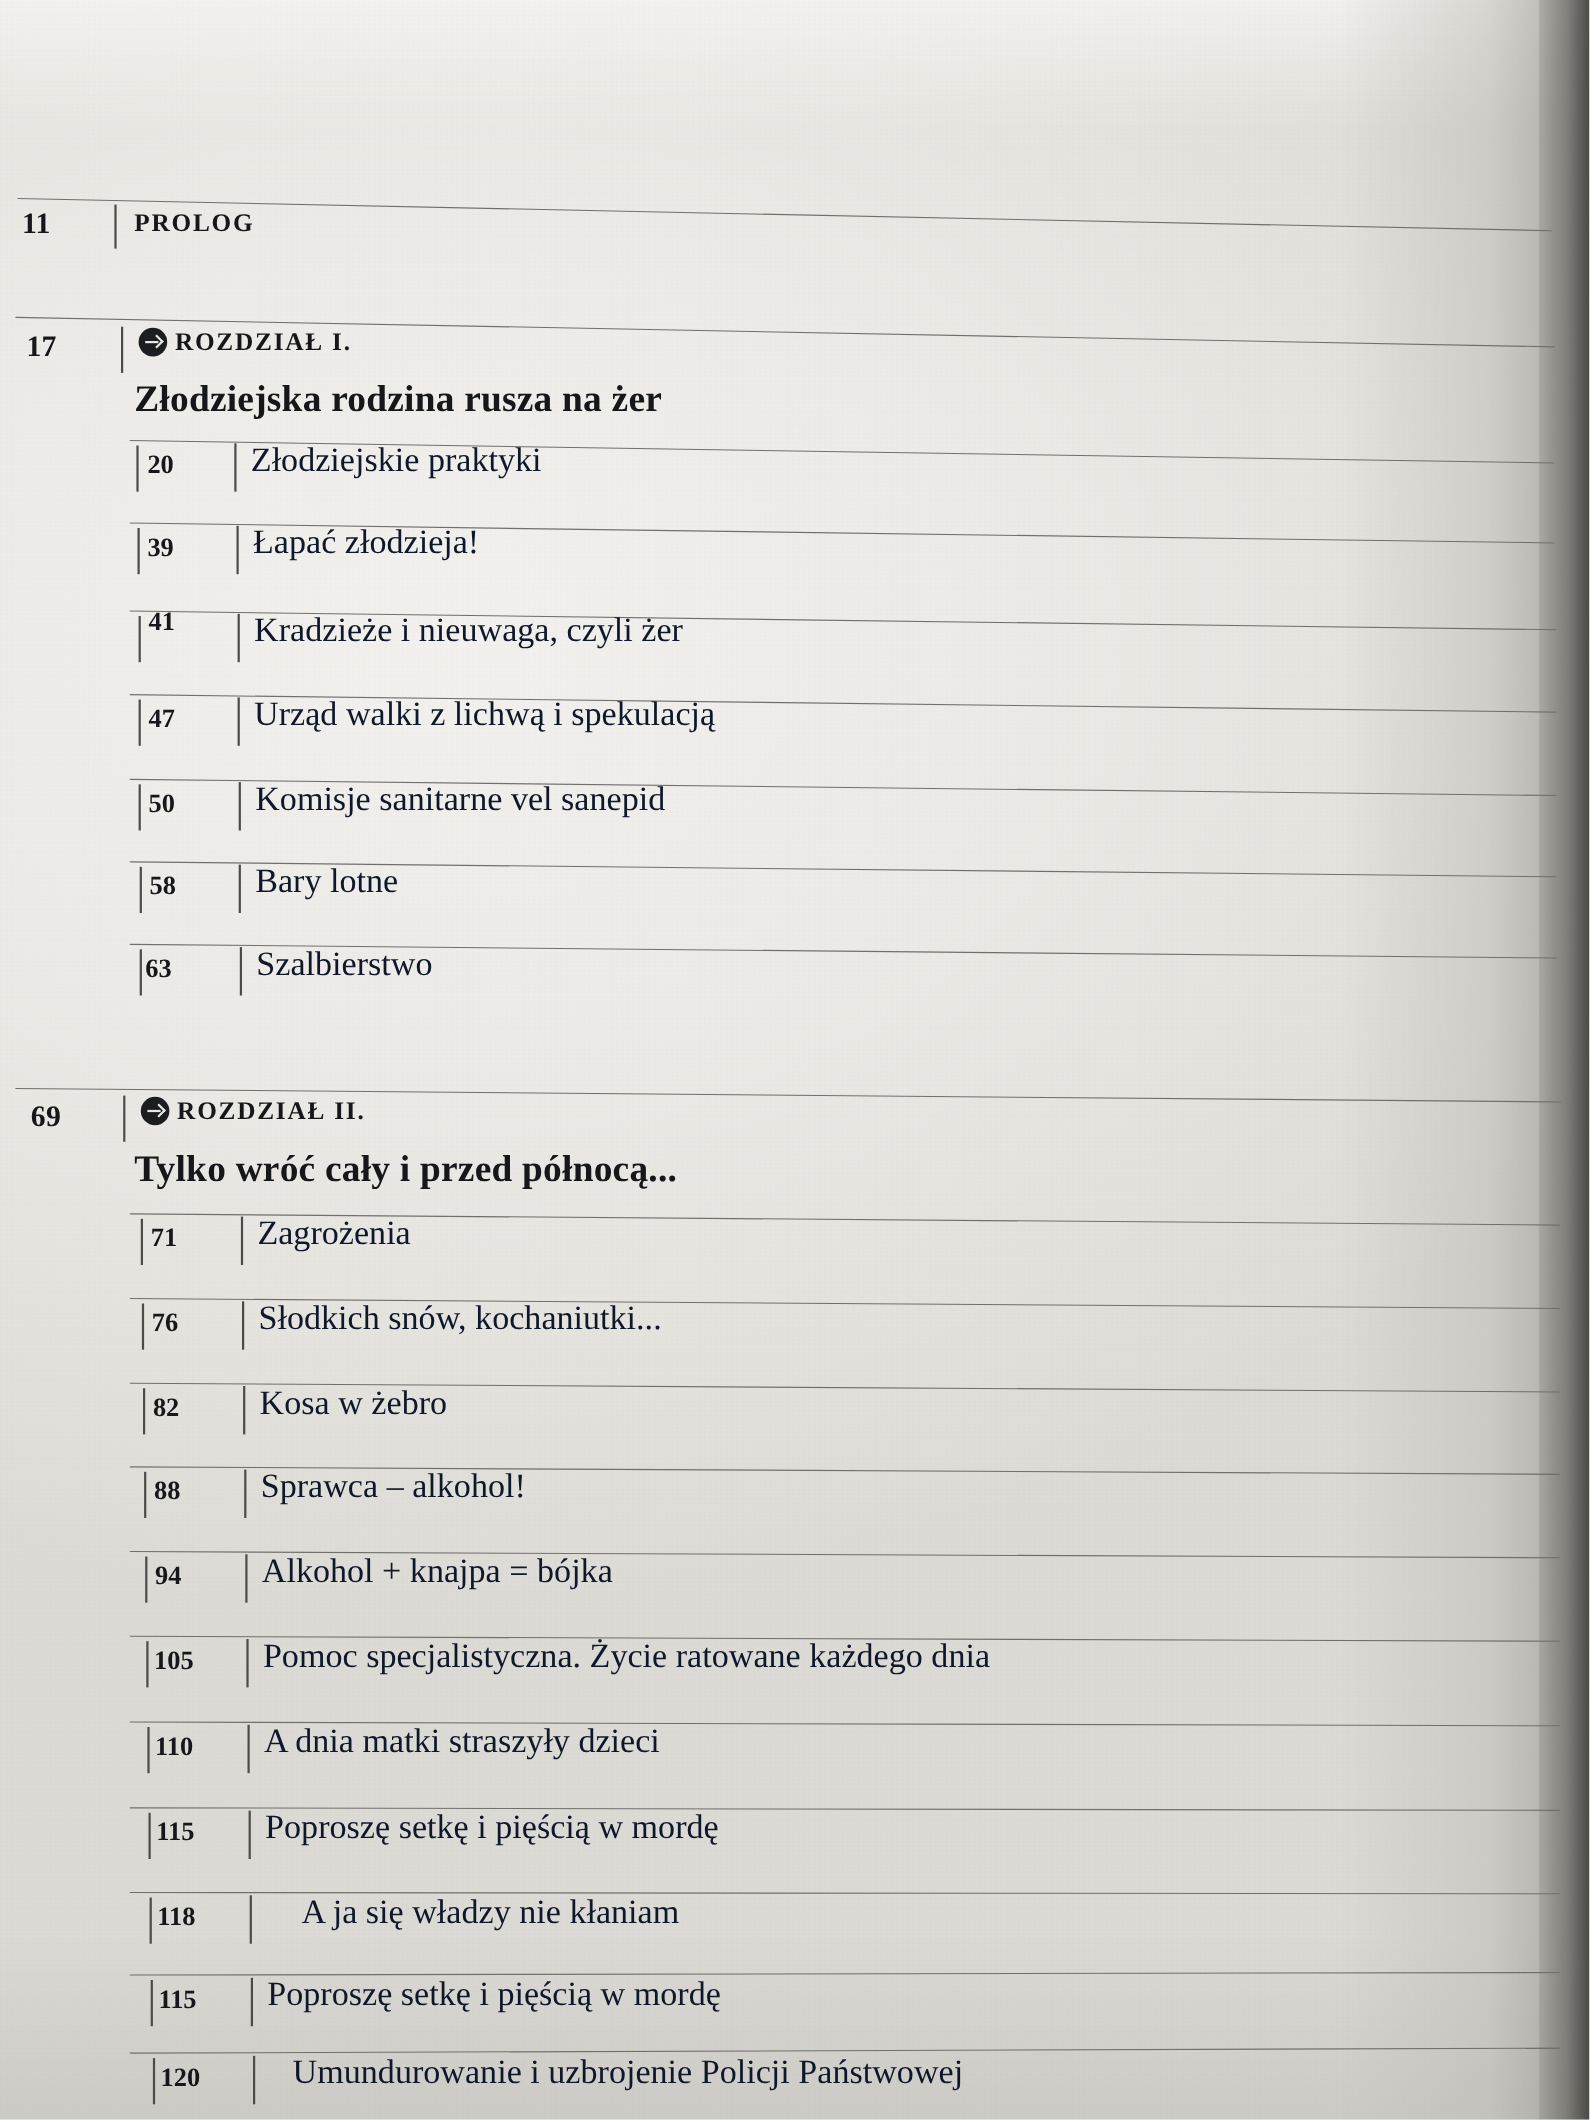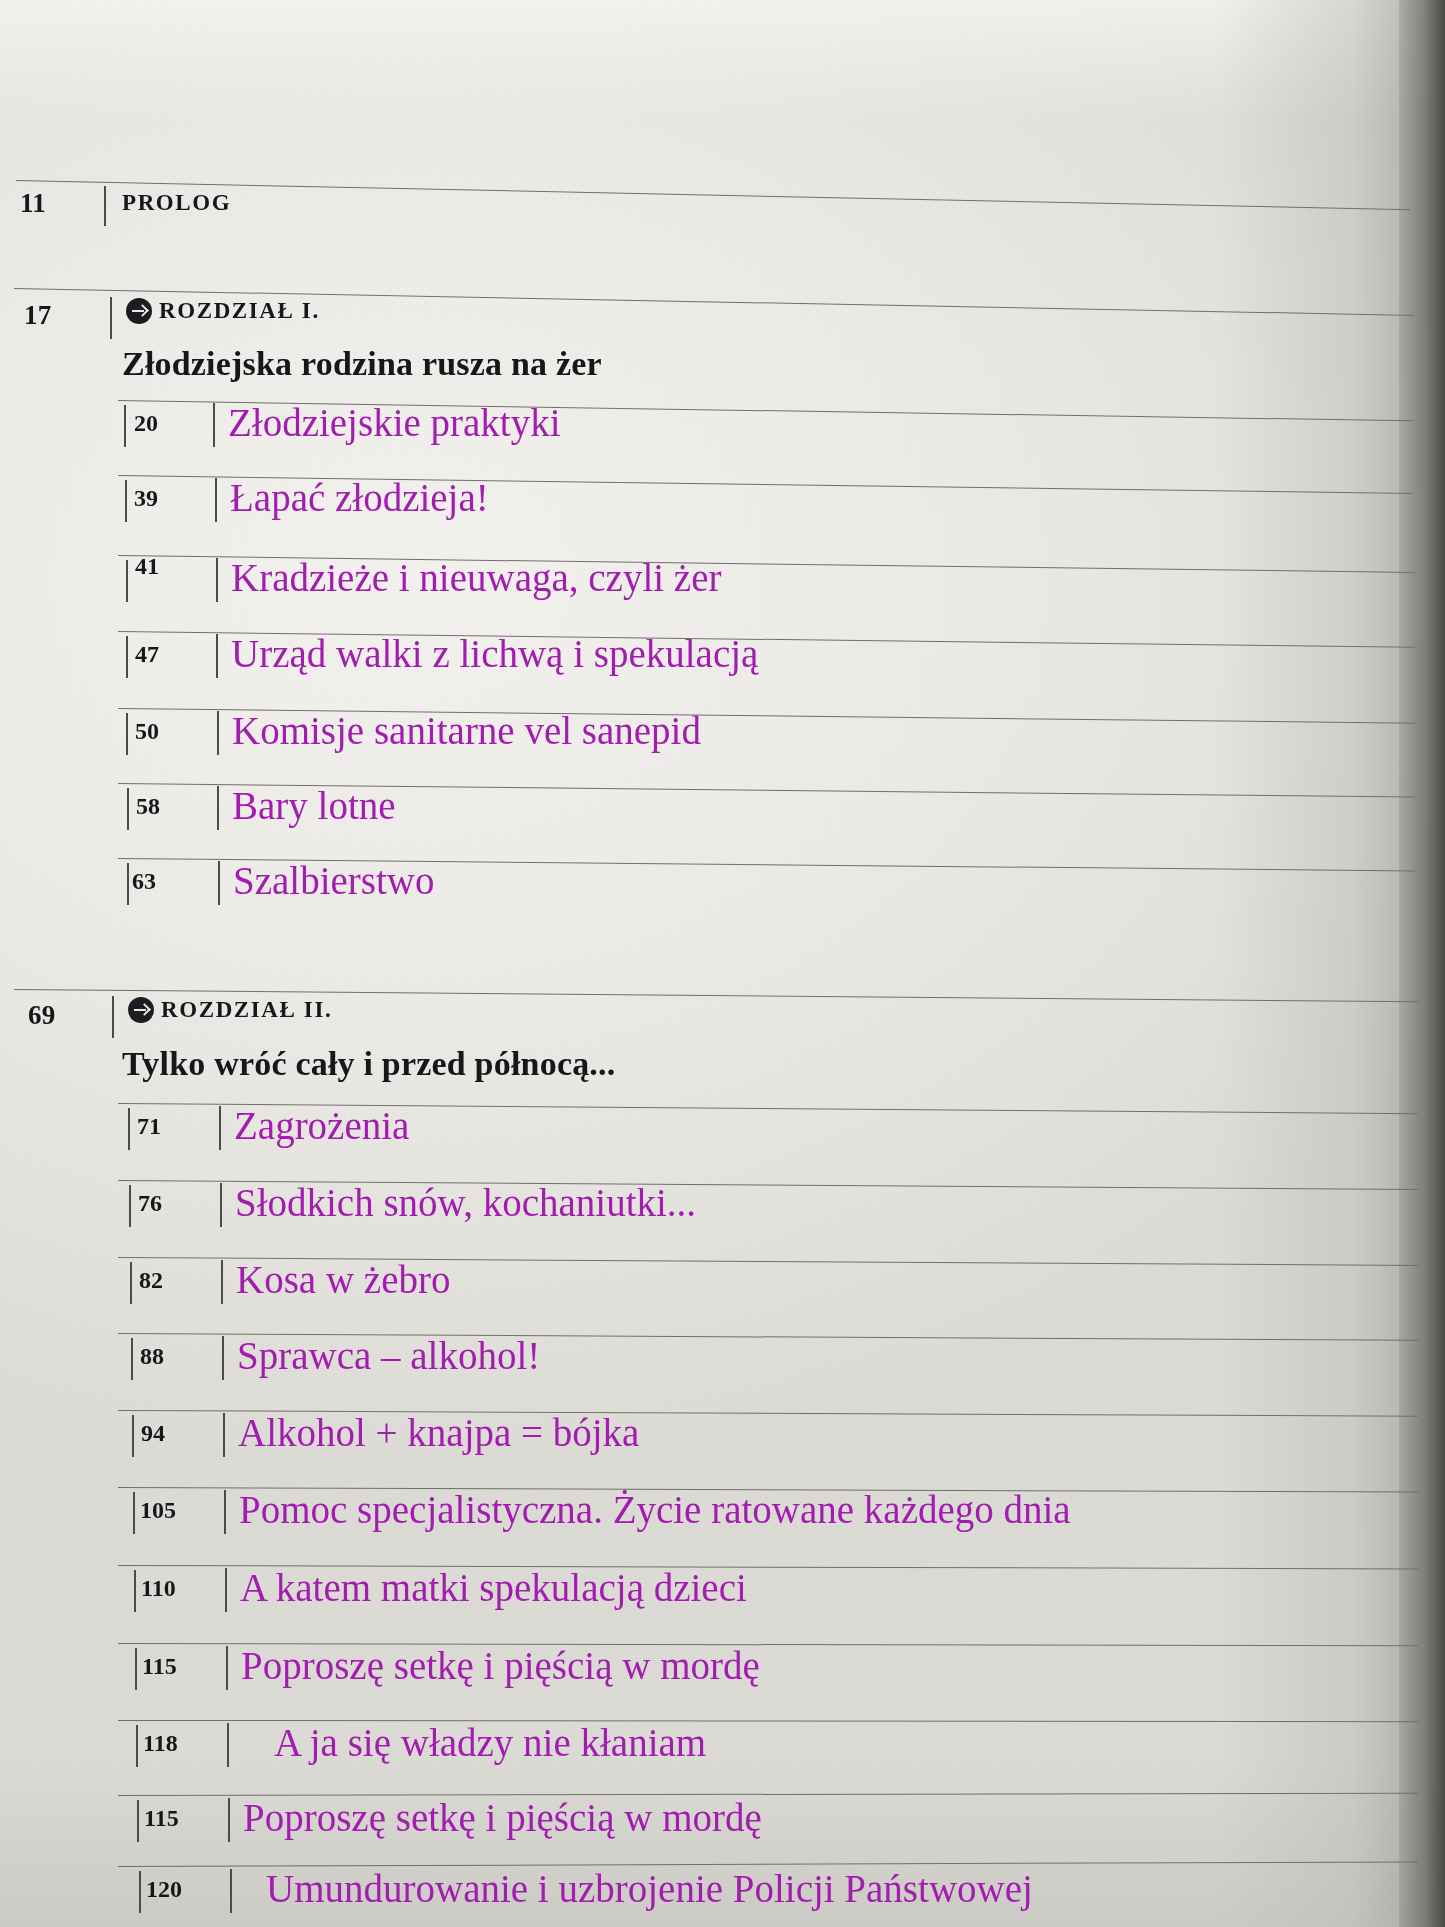--- a/index.html
+++ b/index.html
@@ -136,22 +136,22 @@
 
   
   .sub-num {
     font-family: "Liberation Serif", serif;
     font-weight: 700;
     font-size: 24px;
     color: #15171a;
   }
   .sub-title {
     font-family: "Liberation Serif", serif;
-    font-size: 39px;
-    color: #a21caf;
+    font-size: 31px;
+    color: #0f172a;
     white-space: nowrap;
   }
 </style>
 </head>
 <body>
 
 <div class="page">
   <div class="paper"></div>
   <div class="paper-shade-top"></div>
   <div class="grain"></div>
@@ -326,21 +326,21 @@
       <span class="sub-title">Pomoc specjalistyczna. Życie ratowane każdego dnia</span>
     </div>
 
     <div class="rule" style="left:118px; top:1565px; width:1300px; transform:rotate(0.15deg); transform-origin:left center;"></div>
     <div class="vbar" style="left:134px; top:1570px; height:42px;"></div>
     <div class="vbar" style="left:225px; top:1568px; height:44px;"></div>
     <div class="row" style="left:141px; top:1575px;">
       <span class="sub-num">110</span>
     </div>
     <div class="row" style="left:240px; top:1565px;">
-      <span class="sub-title">A katem matki spekulacją dzieci</span>
+      <span class="sub-title">A dnia matki straszyły dzieci</span>
     </div>
 
     <div class="rule" style="left:118px; top:1643px; width:1300px; transform:rotate(0.1deg); transform-origin:left center;"></div>
     <div class="vbar" style="left:135px; top:1648px; height:42px;"></div>
     <div class="vbar" style="left:226px; top:1646px; height:44px;"></div>
     <div class="row" style="left:142px; top:1653px;">
       <span class="sub-num">115</span>
     </div>
     <div class="row" style="left:241px; top:1643px;">
       <span class="sub-title">Poproszę setkę i pięścią w mordę</span>

